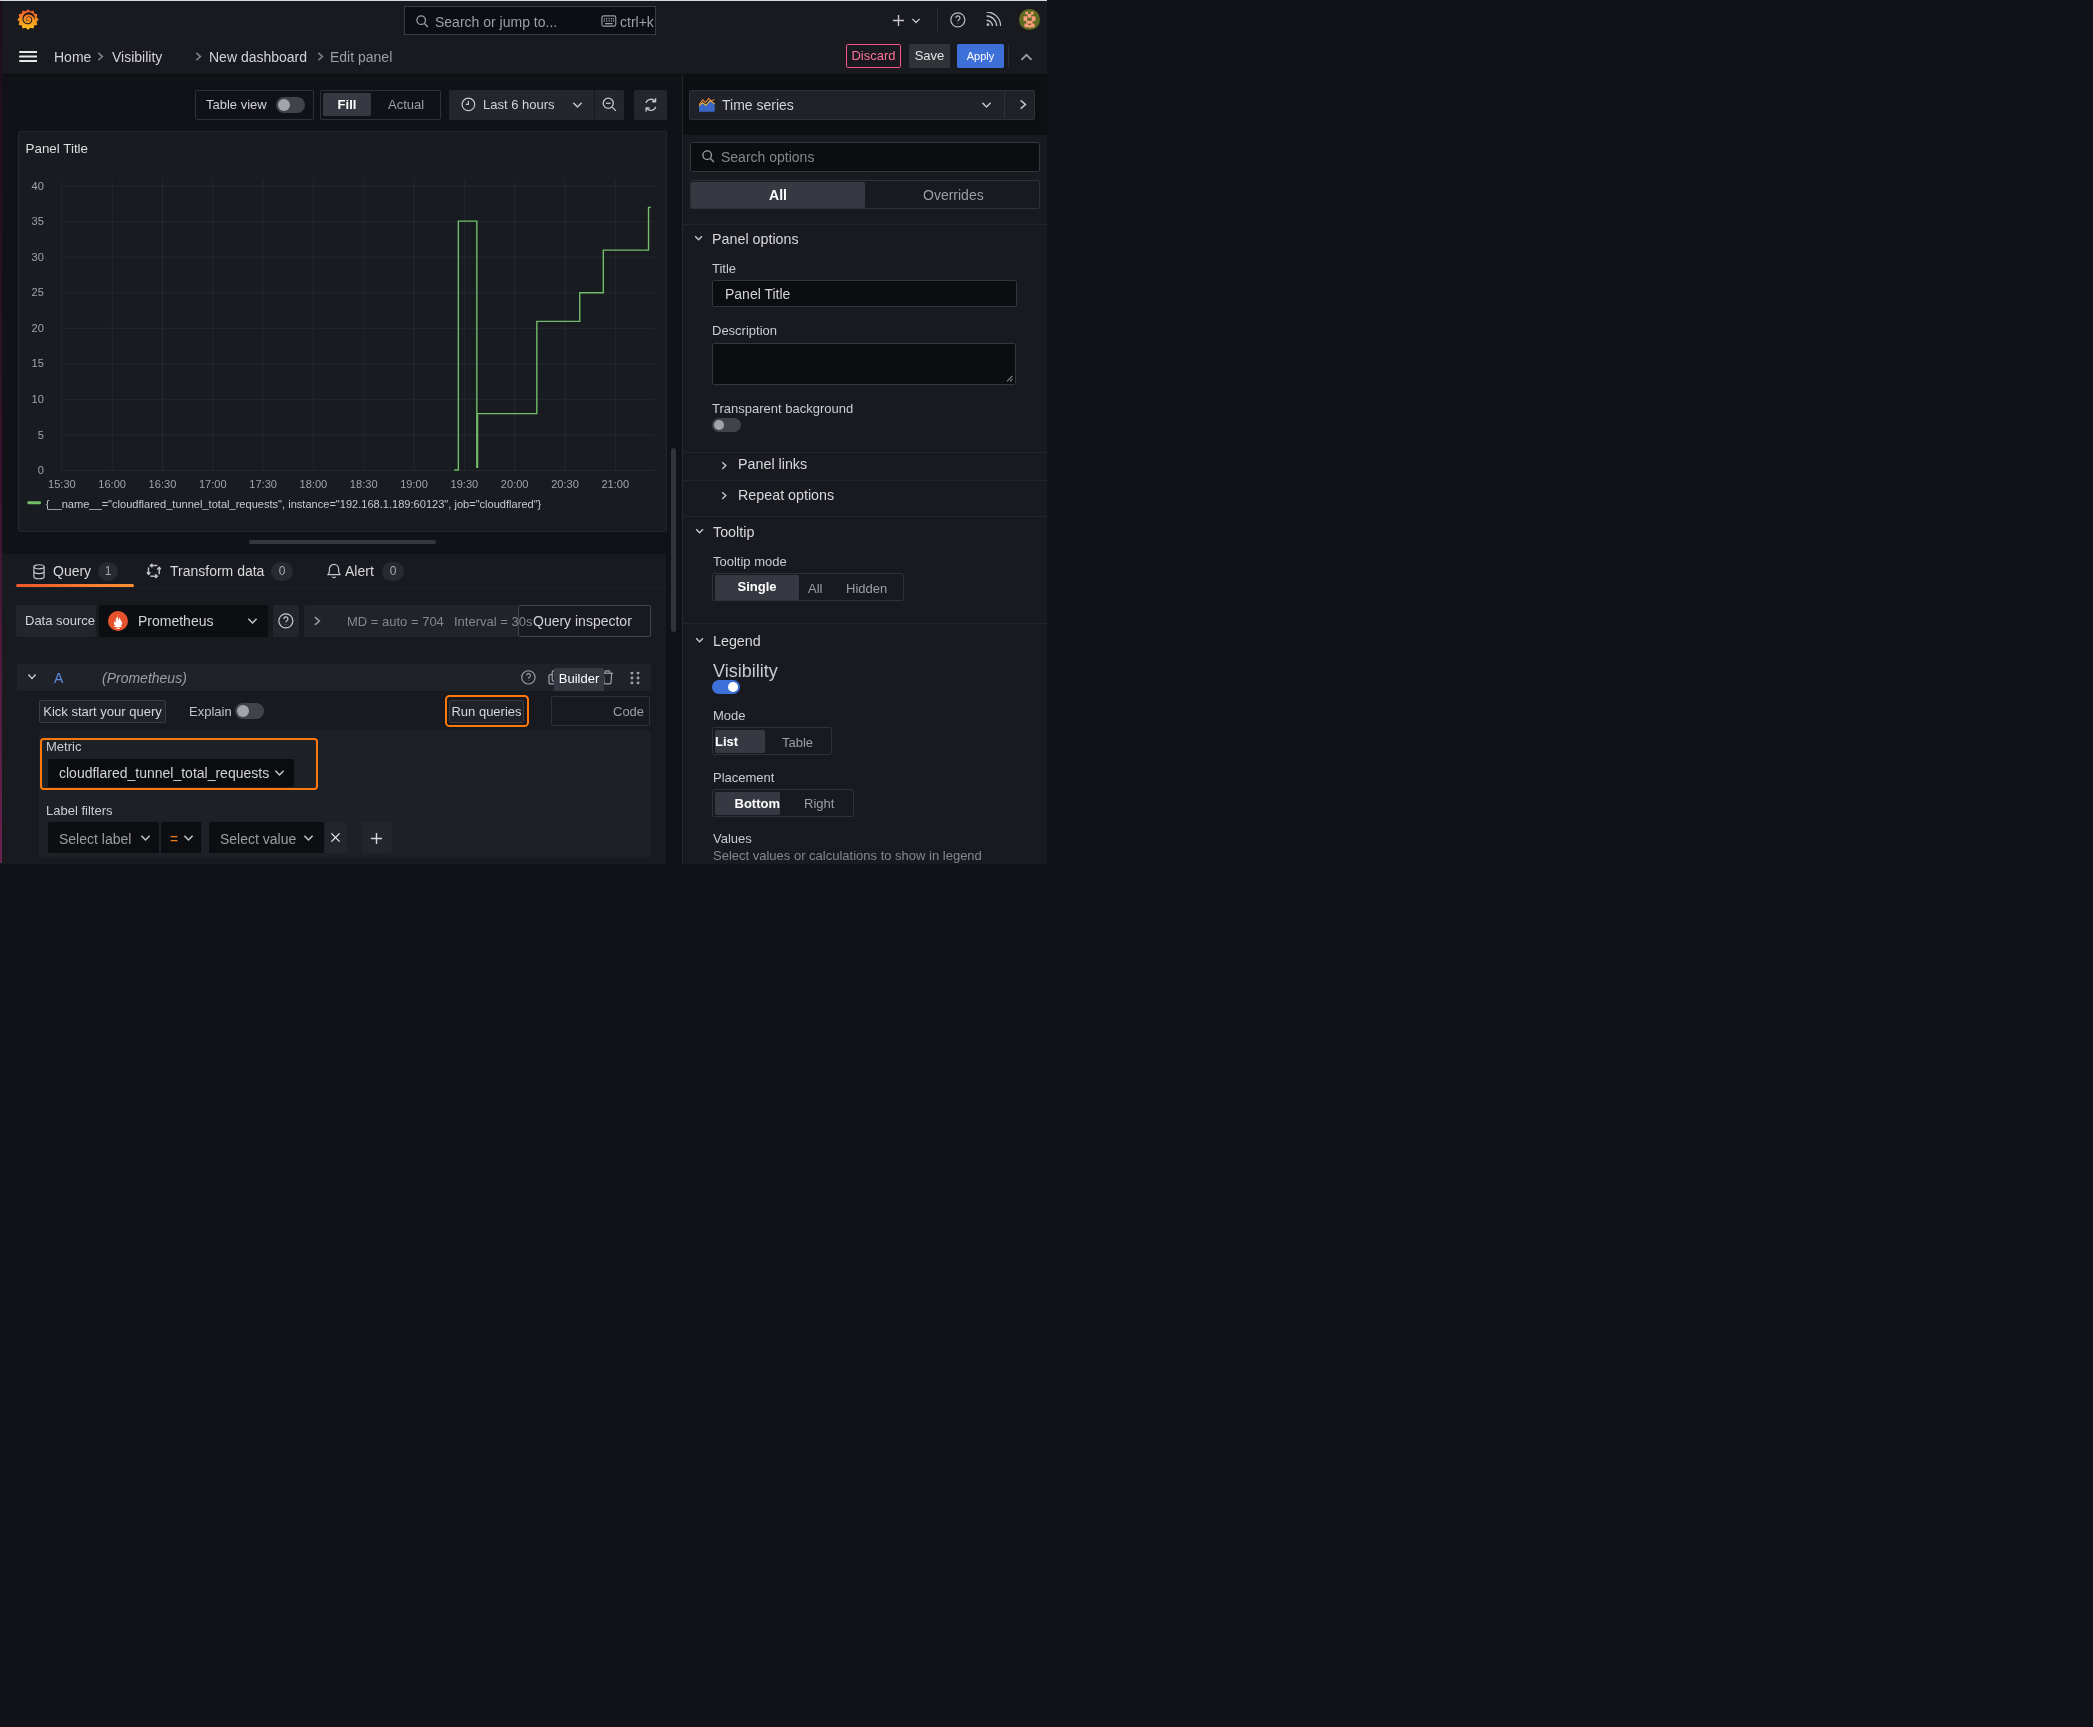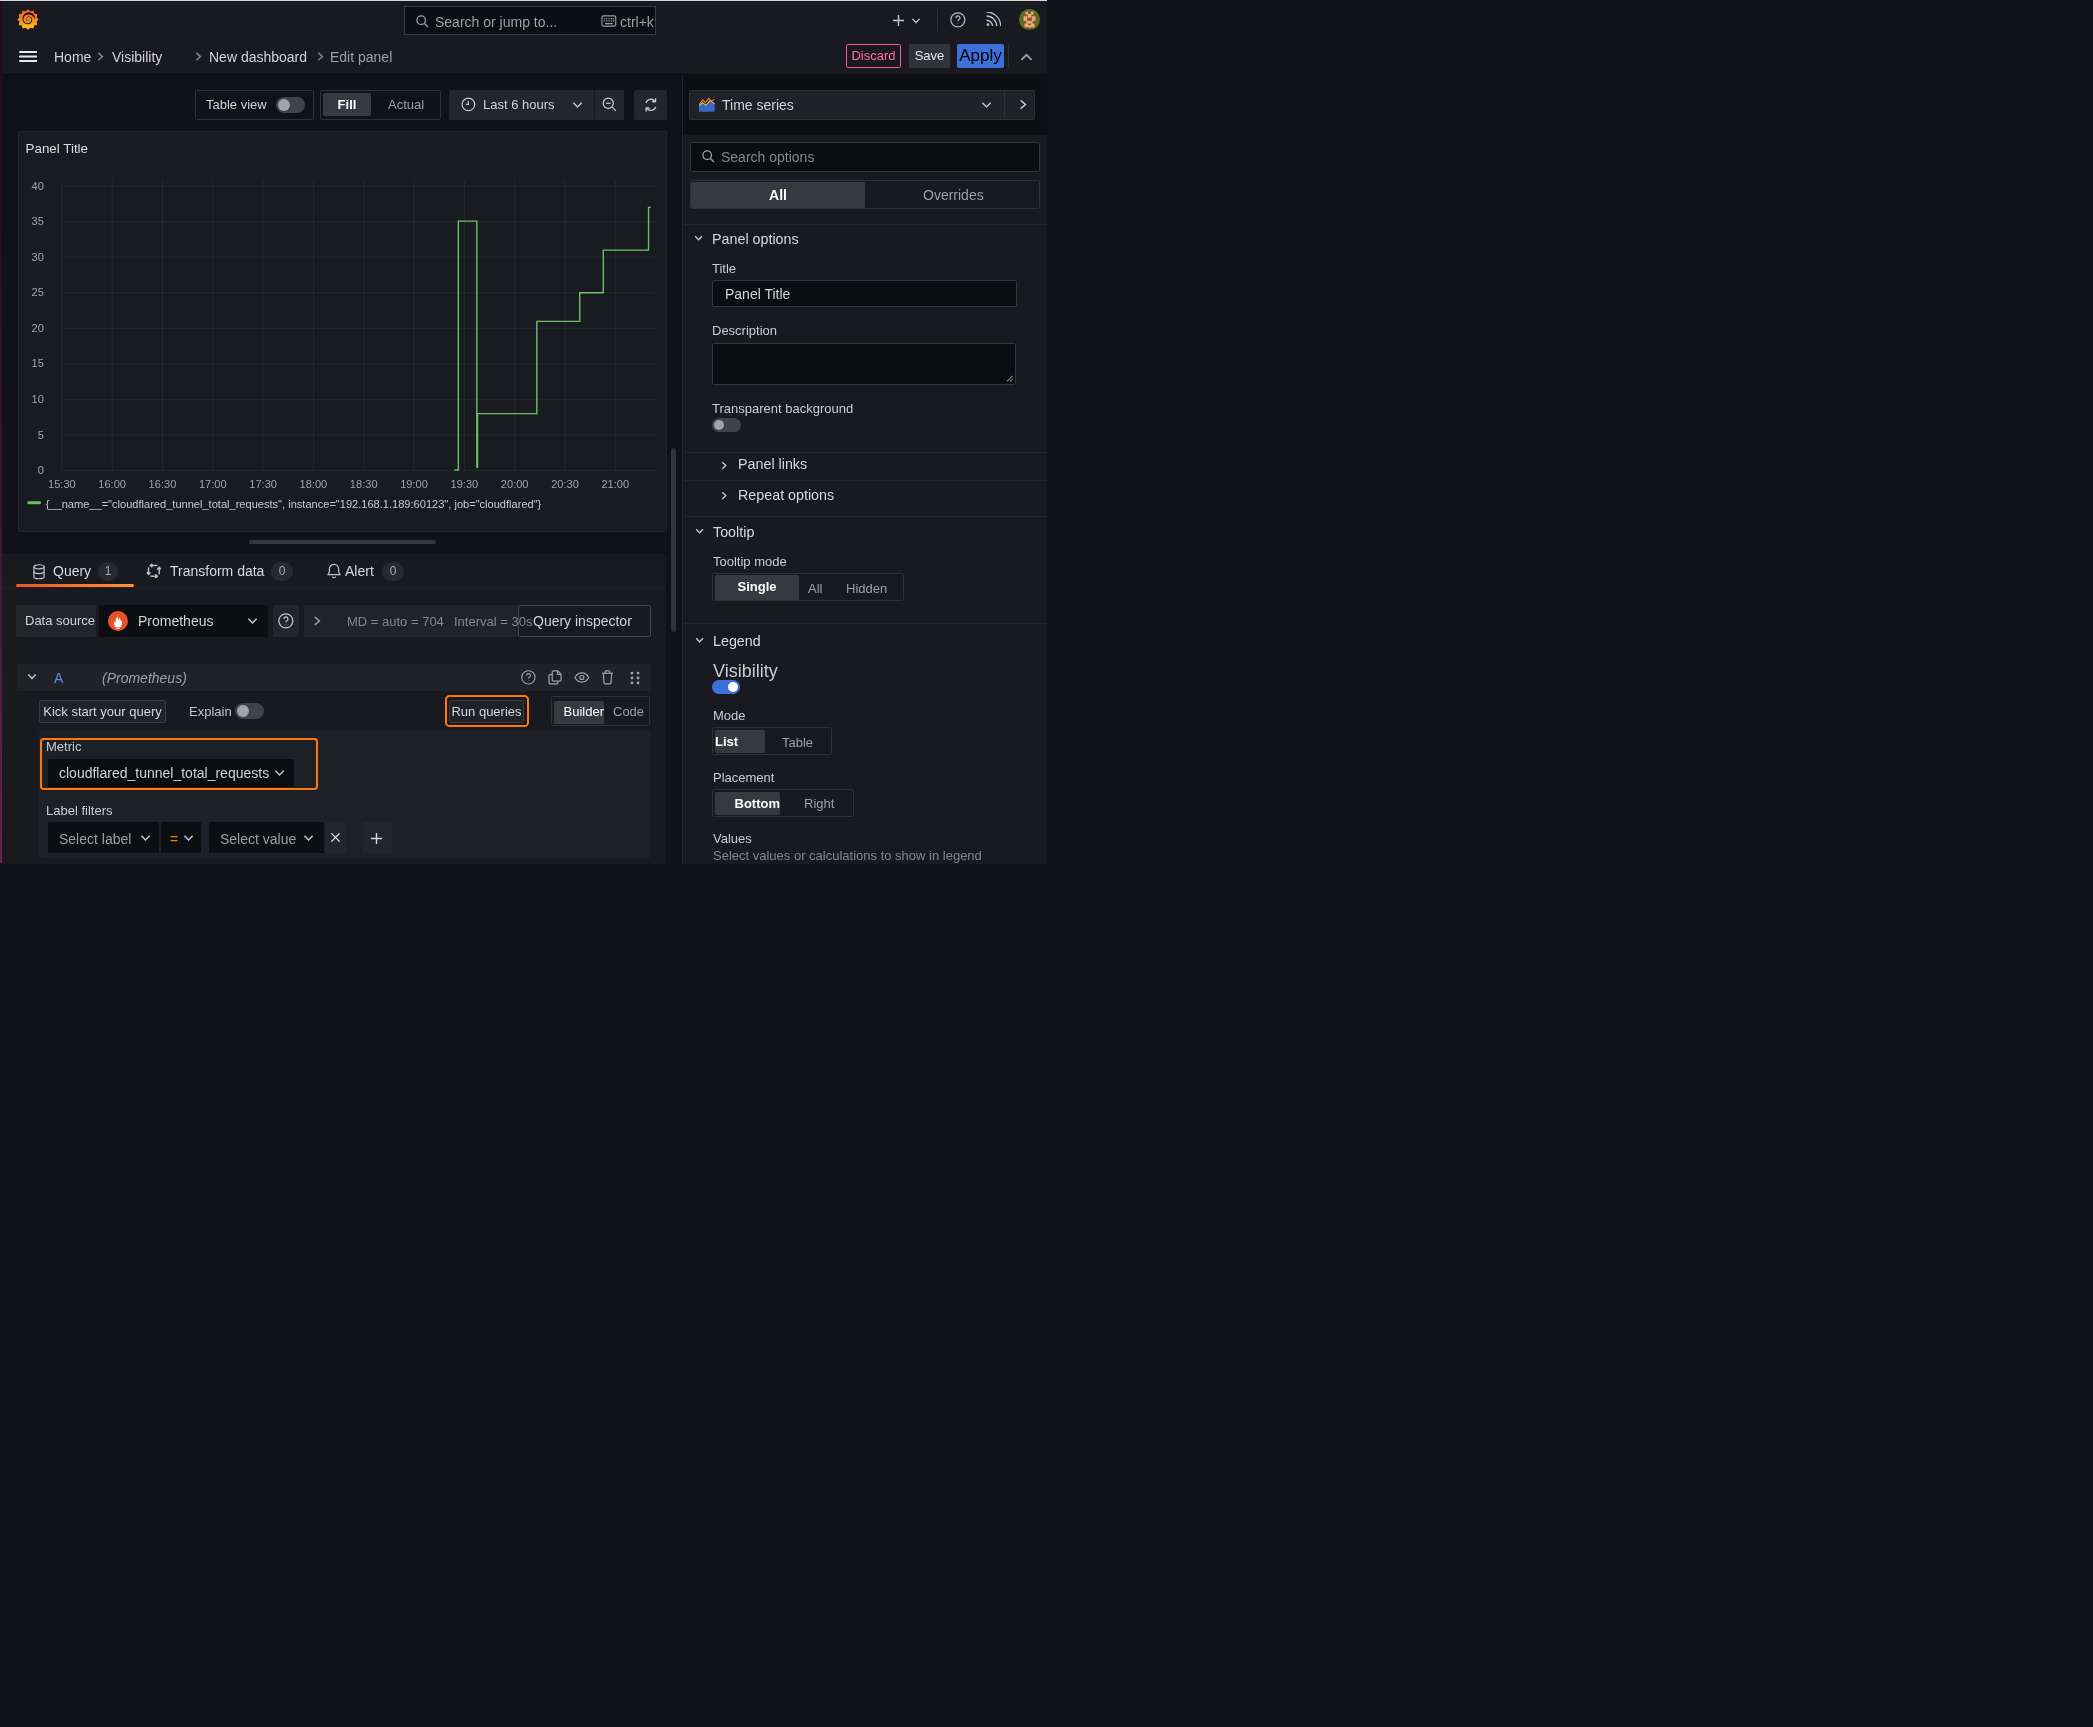--- a/index.html
+++ b/index.html
@@ -96,21 +96,21 @@
       <path d="M2.5 1 L7 5 L2.5 9"></path>
     </svg>
   <div class="txt c1" style="left:209px;top:12px;font-size:14px">New dashboard</div>
   <svg class="icon" style="left:316px;top:14.8px" width="8.3" height="9.2" viewBox="0 0 9 10" fill="none" stroke="#82838b" stroke-width="1.6">
       <path d="M2.5 1 L7 5 L2.5 9"></path>
     </svg>
   <div class="txt c2" style="left:330px;top:12px;font-size:14px">Edit panel</div>
 
   <div class="abs" style="left:846px;top:7.4px;width:55px;height:24px;border:0.9px solid #f9558a;border-radius:1.8px;color:#ff7099;font-size:13px;text-align:center;line-height:22px">Discard</div>
   <div class="abs" style="left:909px;top:7.4px;width:41px;height:24px;background:#313338;border-radius:1.8px;color:#e4e5e9;font-size:13px;text-align:center;line-height:24px">Save</div>
-  <div class="abs" style="left:957px;top:7.4px;width:47px;height:24px;background:#3d71d9;border-radius:1.8px;color:#000000;font-size:17px;text-align:center;line-height:24px">Apply</div>
+  <div class="abs" style="left:957px;top:7.4px;width:47px;height:24px;background:#3d71d9;border-radius:1.8px;color:#ffffff;font-size:11px;text-align:center;line-height:24px">Apply</div>
   <div class="abs" style="left:1008px;top:8.3px;width:0.9px;height:22px;background:#2e2f36"></div>
   <svg class="icon" style="left:1020px;top:15.7px" width="13" height="8.3" viewBox="0 0 14 9" fill="none" stroke="#9d9ea6" stroke-width="2">
       <path d="M1.5 7.5 L7 2 L12.5 7.5"></path>
     </svg>
 </div>
 <div class="sidebar"></div>
 <div class="abs" style="left:683px;top:75px;width:364px;height:60px;background:#0e0f13"></div>
 <div id="toolbar">
   <div class="ibox" style="left:195px;top:90px;width:119px;height:29.5px"></div>
   <div class="txt c1" style="left:206px;top:97px;font-size:13px">Table view</div>
@@ -299,21 +299,21 @@
     </svg>
 
   <div class="abs" style="left:39px;top:700px;width:127px;height:23px;background:#202228;border:0.9px solid #393b42;border-radius:1.8px;color:#d6d7dc;font-size:13px;text-align:center;line-height:21px">Kick start your query</div>
   <div class="txt" style="left:189px;top:704px;font-size:13px;color:#c2c3ca">Explain</div>
   <div class="toggle" style="left:235px;top:703px">
       <div class="kn"></div>
     </div>
   <div class="abs" style="left:445px;top:695px;width:84px;height:32px;border:2.3px solid #ff780a;border-radius:4.6px"></div>
   <div class="abs" style="left:449px;top:700px;width:75px;height:23px;background:#202228;border:0.9px solid #393b42;border-radius:1.8px;color:#d6d7dc;font-size:13px;text-align:center;line-height:21px">Run queries</div>
   <div class="ibox" style="left:551px;top:696px;width:99px;height:30px"></div>
-  <div class="selchip abs" style="left:554px;top:701px;width:50px;height:23px;font-size:13px;text-align:right;line-height:22px">Builder</div>
+  <div class="selchip abs" style="left:554px;top:668px;width:50px;height:23px;font-size:13px;text-align:center;line-height:22px">Builder</div>
   <div class="txt c2" style="left:613px;top:704px;font-size:13px">Code</div>
 
   <div class="abs" style="left:39px;top:730px;width:612px;height:128px;background:#1d2026;border-radius:2.8px"></div>
   <div class="txt" style="left:46px;top:739px;font-size:13px;color:#cbccd3">Metric</div>
   <div class="abs" style="left:48px;top:759px;width:246px;height:28px;background:#0b0c10;border-radius:1.8px"></div>
   <div class="txt c1" style="left:59px;top:765px;font-size:14px">cloudflared_tunnel_total_requests</div>
   <svg class="icon" style="left:274px;top:769px" width="11" height="8.3" viewBox="0 0 12 9" fill="none" stroke="#c6c7ce" stroke-width="1.6">
       <path d="M1.5 1.8 L6 6.5 L10.5 1.8"></path>
     </svg>
   <div class="abs" style="left:40px;top:738px;width:278px;height:52px;border:2.3px solid #ff780a;border-radius:3.7px"></div>

